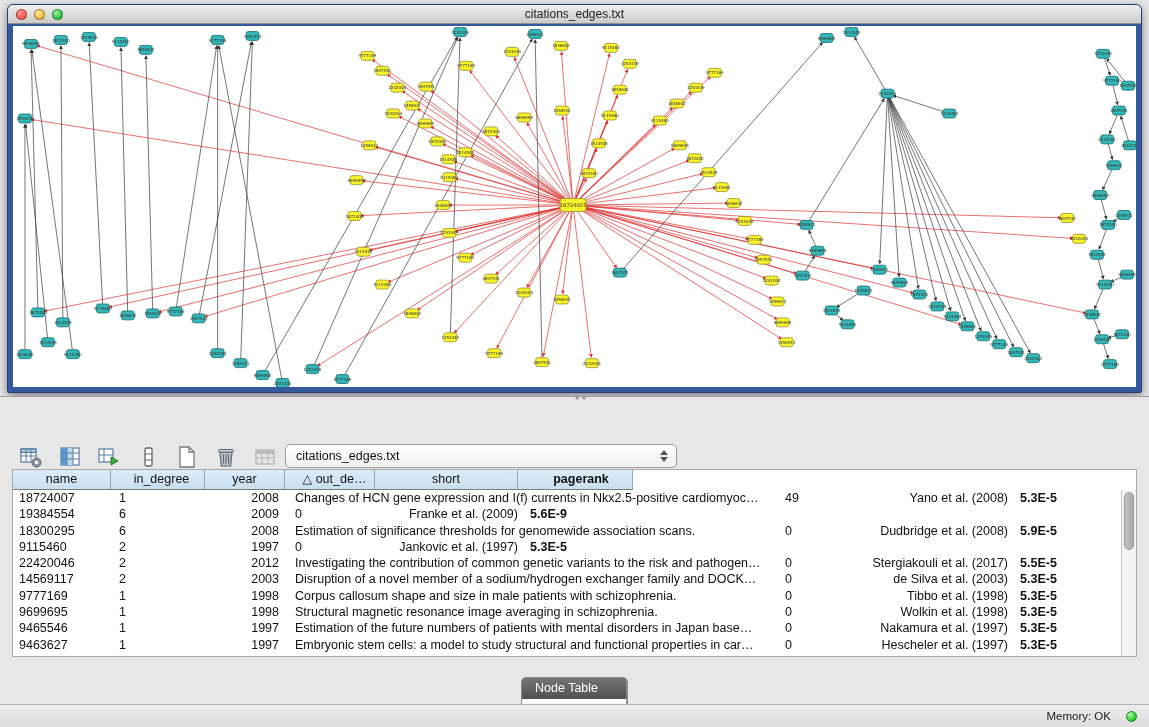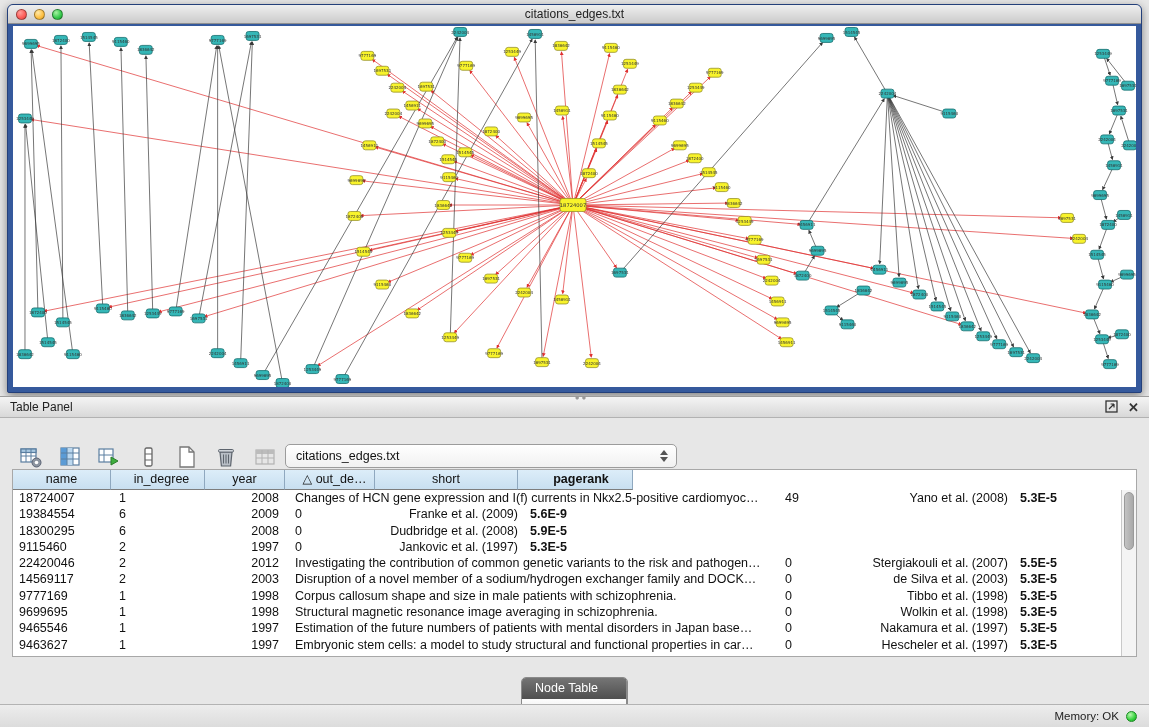--- a/index.html
+++ b/index.html
@@ -133,21 +133,21 @@
     background:linear-gradient(#fdfdfd,#e4e4e4);
     color:#222; border-right:1px solid #8a8a8a;
   }
   .tab:last-child { border-right:none; }
   .tab.selected { background:linear-gradient(#757575,#4f4f4f); color:#fff; }
 
   .status-bar {
     position:absolute; left:0; bottom:0; width:100%; height:23px;
     background:linear-gradient(#ededed,#dcdcdc); border-top:1px solid #b3b3b3;
     display:flex; align-items:center; justify-content:flex-end;
-    padding-right:12px; font-size:11.5px; color:#222; gap:7px;
+    padding-right:12px; font-size:11.5px; color:#222; gap:15px;
   }
   .mem-dot { width:11px; height:11px; border-radius:50%;
     background:radial-gradient(circle at 35% 30%, #b9f7b0, #35d23c 60%, #1d9c26);
     border:1px solid #1a8a22; }
 </style>
 </head>
 <body>
 
 <div class="graph-window">
   <div class="titlebar">
@@ -535,31 +535,20 @@
         <text x="840" y="7.6" class="node-label">1514545</text>
         <rect x="931.5" y="83.5" width="13" height="9" rx="2.5" class="node-t"></rect>
         <text x="938" y="89.6" class="node-label">9115460</text>
       </svg>
   </div>
 </div>
 
 <div class="table-panel">
   <div class="drag-dots">●●</div>
 
-  <div class="panel-header">
-    <span>Table Panel</span>
-    <span class="spacer"></span>
-    <span class="hdr-icon">
-      <svg width="13" height="13" viewBox="0 0 13 13">
-        <rect x="1" y="1" width="11" height="11" fill="none" stroke="#333" stroke-width="1.3"></rect>
-        <path d="M4 9 L9 4 M9 4 h-3.4 M9 4 v3.4" stroke="#333" stroke-width="1.2" fill="none"></path>
-      </svg>
-    </span>
-    <span class="hdr-icon" style="font-weight:bold;">✕</span>
-  </div>
 
   <div class="toolbar">
     <span class="tb-icon">
       <svg width="24" height="24" viewBox="0 0 24 24">
         <rect x="2" y="4" width="15" height="13" fill="#fff" stroke="#5a7ea0" stroke-width="1.2"></rect>
         <rect x="2" y="4" width="15" height="3.5" fill="#a8c8e0" stroke="#5a7ea0" stroke-width="1.2"></rect>
         <path d="M7 4 v13 M12 4 v13 M2 11 h15" stroke="#5a7ea0" stroke-width="1"></path>
         <circle cx="17.5" cy="17.5" r="4.5" fill="#8c94a0" stroke="#596273" stroke-width="1"></circle>
         <circle cx="17.5" cy="17.5" r="1.8" fill="#fff"></circle>
       </svg>
@@ -640,39 +629,40 @@
           <div class="td col1">6</div>
           <div class="td col2">2009</div>
           <div class="td col4">0</div>
           <div class="td col5">Franke et al. (2009)</div>
           <div class="td col6">5.6E-9</div>
         </div>
         <div class="tr">
           <div class="td col0">18300295</div>
           <div class="td col1">6</div>
           <div class="td col2">2008</div>
+          <div class="td col3">Estimation of significance thresholds for genomewide association scans.</div>
           <div class="td col4">0</div>
           <div class="td col5">Dudbridge et al. (2008)</div>
           <div class="td col6">5.9E-5</div>
         </div>
         <div class="tr">
           <div class="td col0">9115460</div>
           <div class="td col1">2</div>
           <div class="td col2">1997</div>
           <div class="td col4">0</div>
           <div class="td col5">Jankovic et al. (1997)</div>
           <div class="td col6">5.3E-5</div>
         </div>
         <div class="tr">
           <div class="td col0">22420046</div>
           <div class="td col1">2</div>
           <div class="td col2">2012</div>
           <div class="td col3">Investigating the contribution of common genetic variants to the risk and pathogen…</div>
           <div class="td col4">0</div>
-          <div class="td col5">Stergiakouli et al. (2007)</div>
+          <div class="td col5">Stergiakouli et al. (2017)</div>
           <div class="td col6">5.5E-5</div>
         </div>
         <div class="tr">
           <div class="td col0">14569117</div>
           <div class="td col1">2</div>
           <div class="td col2">2003</div>
           <div class="td col3">Disruption of a novel member of a sodium/hydrogen exchanger family and DOCK…</div>
           <div class="td col4">0</div>
           <div class="td col5">de Silva et al. (2003)</div>
           <div class="td col6">5.3E-5</div>

